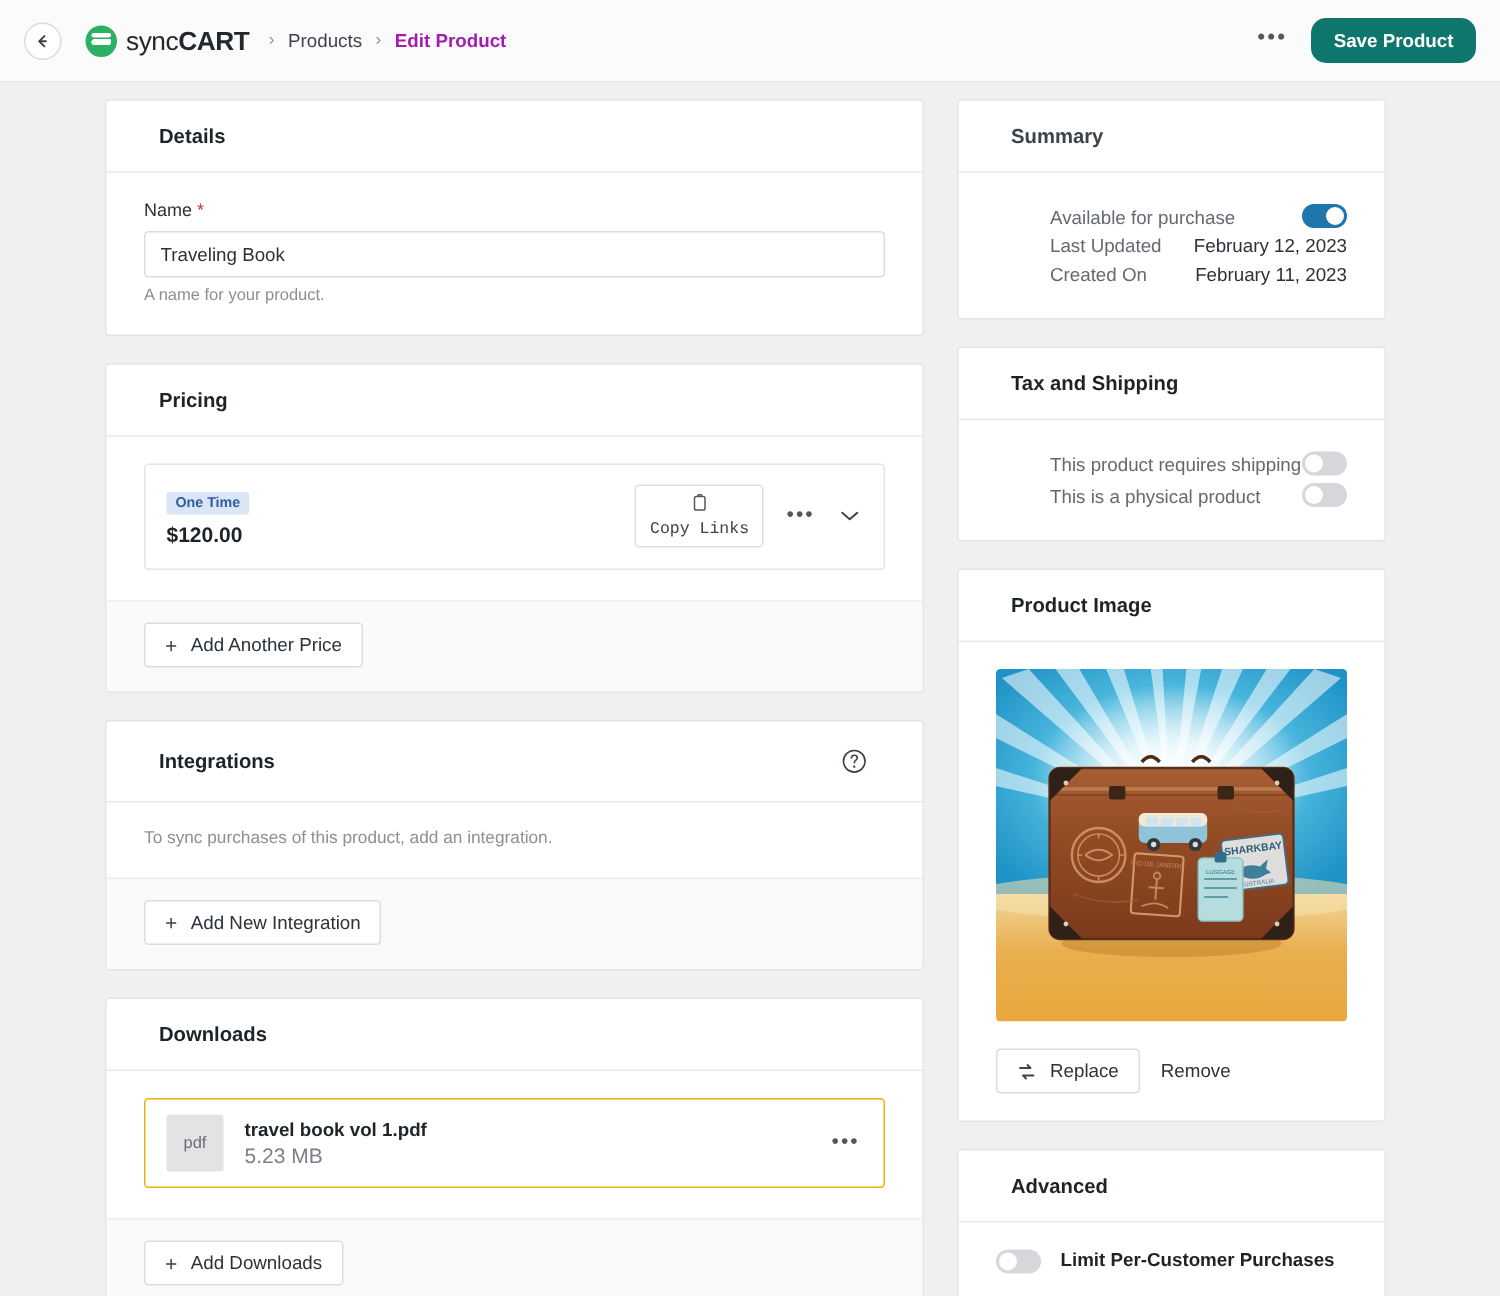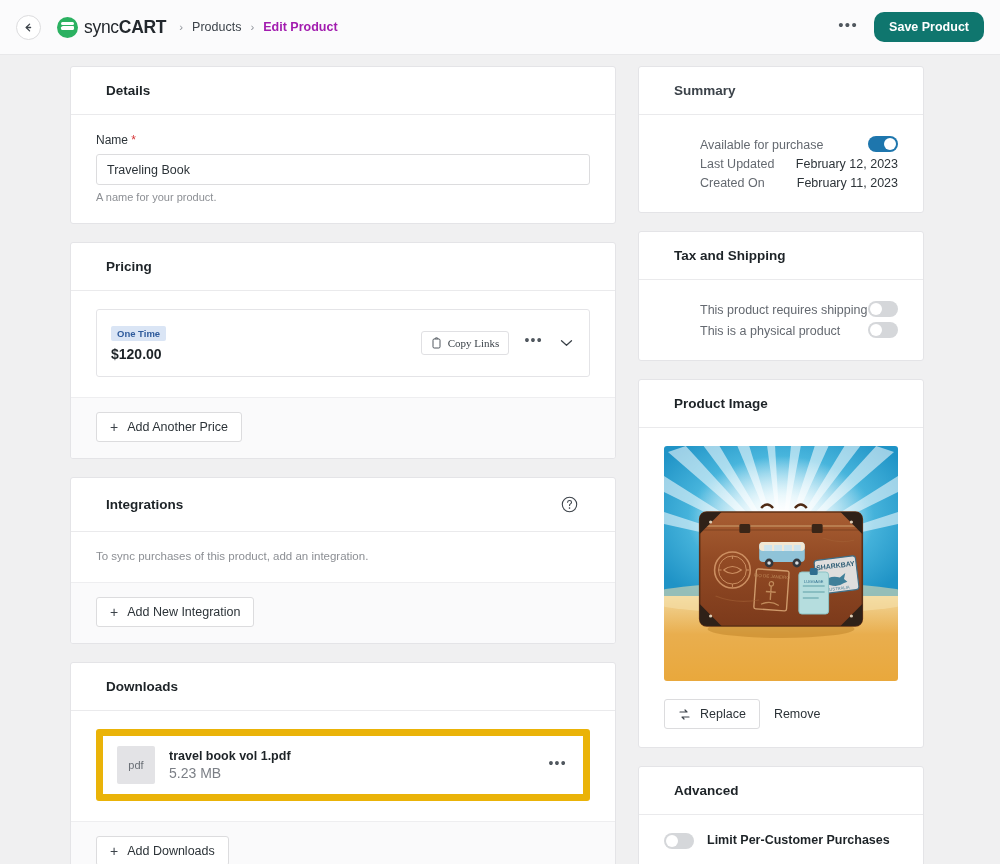--- a/index.html
+++ b/index.html
@@ -117,21 +117,22 @@
     display: inline-flex; align-items: center; gap: 9px;
     background: #fff; border: 1px solid #dcdcde; border-radius: 3px;
     padding: 7px 13px; font-size: 12.5px; color: #2c3338; cursor: pointer;
     font-family: "Liberation Sans", sans-serif;
   }
   .btn .plus { font-size: 14px; line-height: 1; color: #3c434a; font-weight: 400; }
   .btn-sm {
     display: inline-flex; align-items: center; gap: 6px;
     background: #fff; border: 1px solid #e0e0e3; border-radius: 3px;
     padding: 5px 9px; font-size: 11px; color: #3c434a; cursor: pointer;
-    font-family: Liberation Serif, serif;
+    font-family: Liberation Mono, monospace;
+    flex-direction: column;
   }
   .link-btn {
     background: none; border: none; cursor: pointer;
     font-size: 12.5px; color: #2c3338;
     font-family: "Liberation Sans", sans-serif;
   }
   .icon-dots {
     background: none; border: none; cursor: pointer;
     color: #50575e; font-size: 14px; letter-spacing: 1.3px;
     line-height: 1; padding: 2px 2px 7px 2px;
@@ -153,21 +154,21 @@
     background: #dae5f5; color: #2f5b9c;
     font-size: 9.5px; font-weight: 600;
     padding: 2px 6px; border-radius: 2px;
     margin-bottom: 5px;
   }
   .price-amount { font-size: 14px; font-weight: 600; color: #1d2327; }
   .price-actions { display: flex; align-items: center; gap: 13px; }
 
   
   .dl-row {
-    border: 7px solid #eab308; border-radius: 3px;
+    border: 1px solid #eab308; border-radius: 3px;
     padding: 10px 14px;
     display: flex; align-items: center; gap: 14px;
   }
   .dl-thumb {
     width: 38px; height: 38px; border-radius: 2px;
     background: #e3e3e6; color: #6a6f76;
     display: flex; align-items: center; justify-content: center;
     font-size: 11px; flex: 0 0 auto;
   }
   .dl-name { font-size: 12.5px; font-weight: 700; color: #1d2327; }

